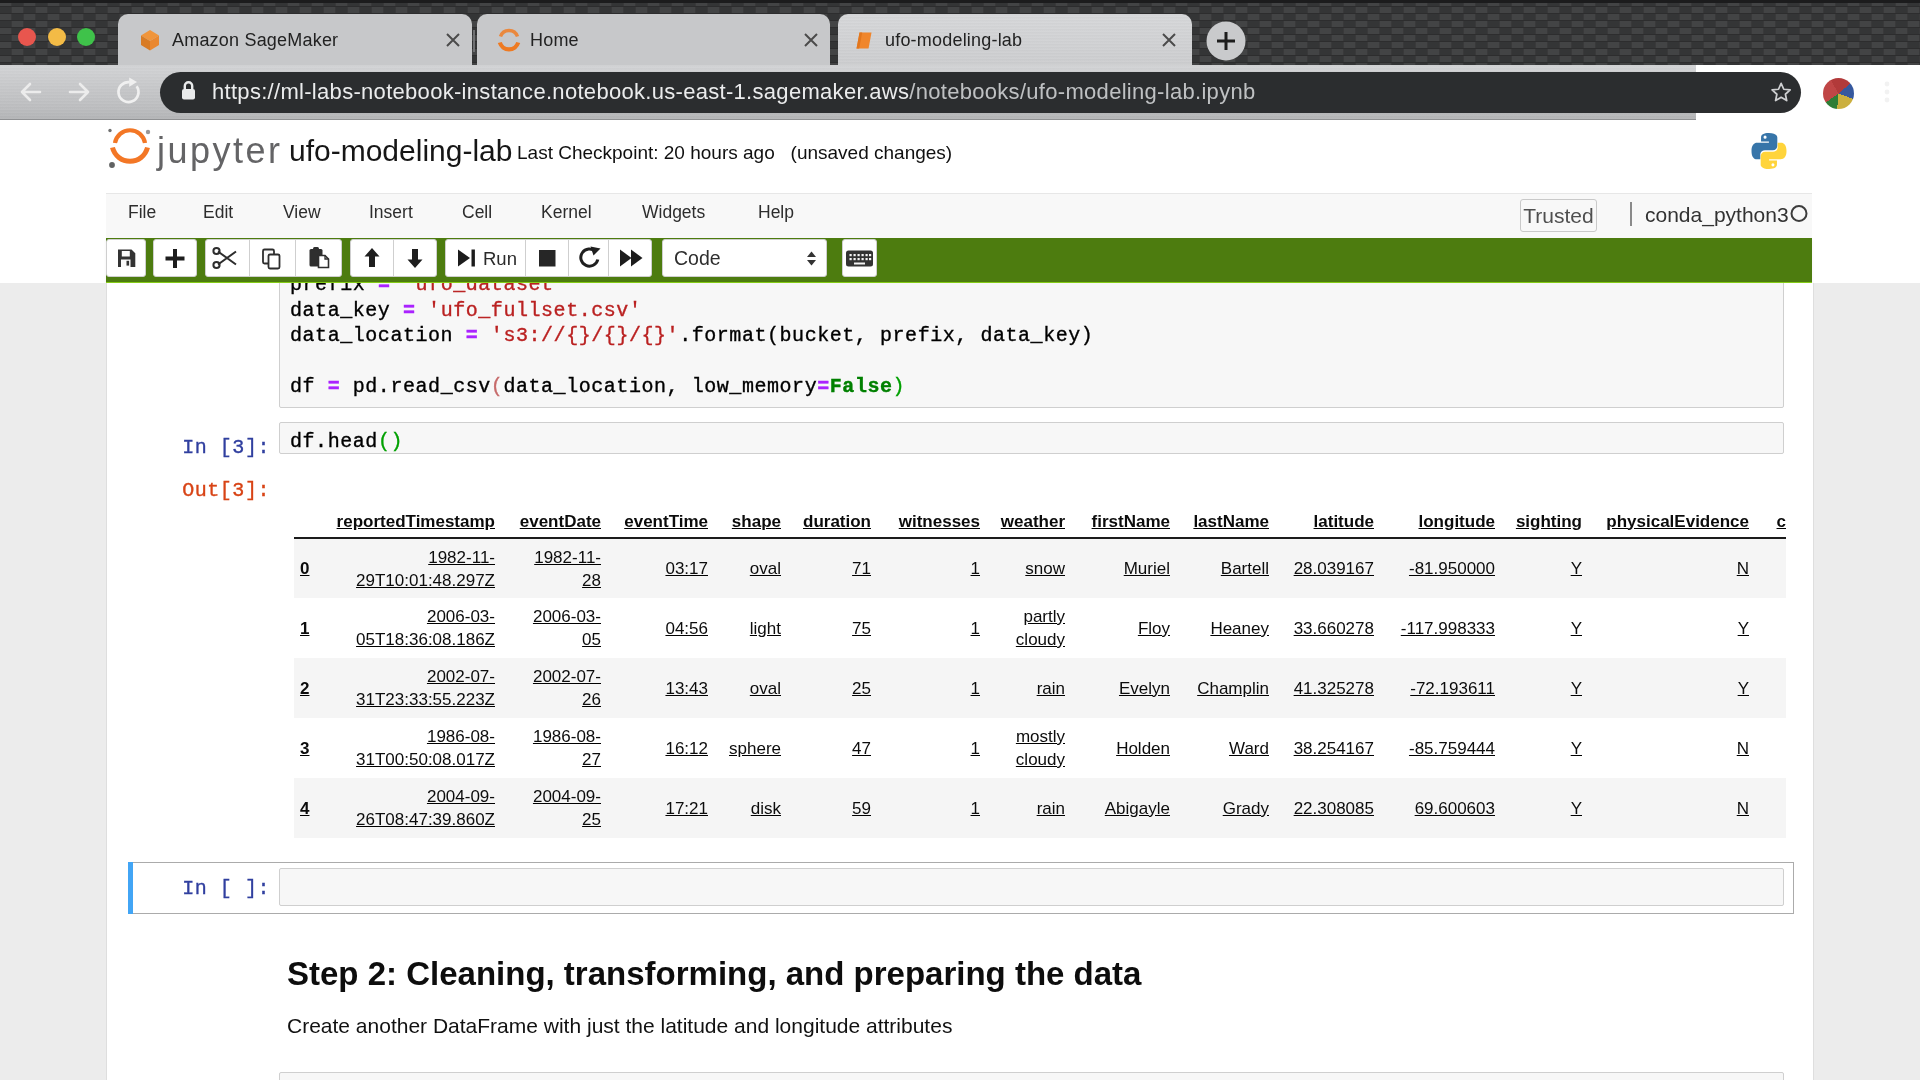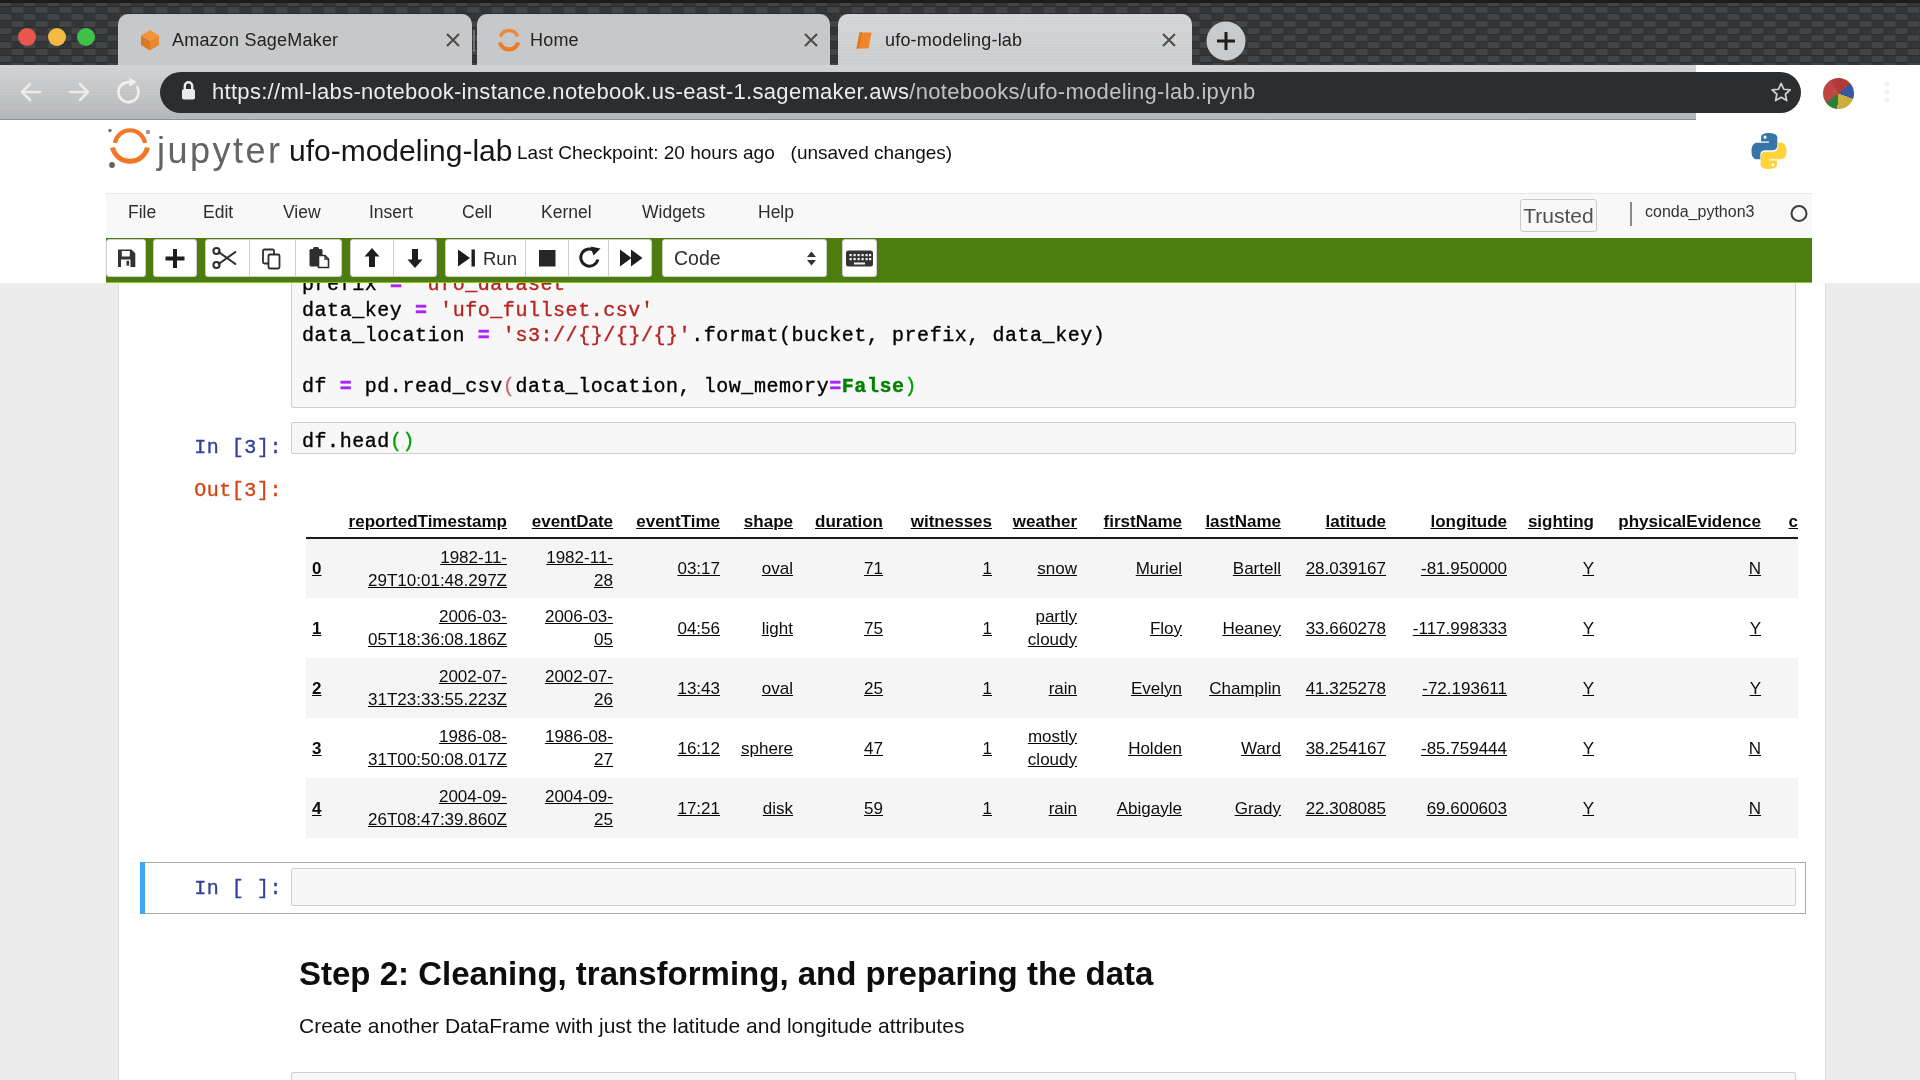--- a/index.html
+++ b/index.html
@@ -29,35 +29,35 @@
 #jlogotext { position:absolute; left:157px; top:10px; font-size:36px; letter-spacing:2.5px; color:#646466; }
 #jtitle { position:absolute; left:289px; top:14px; font-size:30px; color:#161616; letter-spacing:0; }
 #jcheck { position:absolute; left:517px; top:22px; font-size:19px; color:#101010; }
 #menurow { position:absolute; left:106px; top:193px; width:1706px; height:52px;
   background:#f8f8f8; border-top:1px solid #e7e7e7; border-bottom:1px solid #e7e7e7; }
 .mitem { position:absolute; top:8px; font-size:17.5px; color:#2d2d2d; }
 #trusted { position:absolute; left:1394px; top:5px; width:77px; height:33px;
   border:1px solid #c9c9c9; border-radius:3px; color:#4f4f4f; font-size:21px;
   text-align:center; line-height:31px;margin-left:20px; }
 #kdiv { position:absolute; left:1524px; top:8px; width:2px; height:24px; background:#8a8a8a; }
-#kname { position:absolute; left:1539px; top:9px; font-size:16px; color:#323232; }
+#kname { position:absolute; left:1539px; top:9px; font-size:21px; color:#323232; }
 #toolrow { position:absolute; left:106px; top:238px; width:1706px; height:45px;
   background:#4d7c0f; border-bottom:1px solid #84cc16;
   box-shadow:0 2px 3px rgba(0,0,0,0.06); }
 .tbtn { position:absolute; top:1px; height:38px; background:#fff;
   border:1px solid #cfcfcf; border-radius:3px; }
 .tgroup { position:absolute; top:1px; height:38px; background:#fff;
   border:1px solid #cfcfcf; border-radius:3px; display:flex; }
 .tseg { height:36px; border-right:1px solid #cfcfcf; position:relative; }
 .tseg:last-child { border-right:none; }
 
 #nbarea { position:absolute; left:0; top:283px; width:1920px; height:797px;
   background:#ececec; overflow:hidden; }
 #container { position:absolute; left:106px; top:0; width:1708px; height:797px;
-  background:#fff; border-left:1px solid #dedede; border-right:1px solid #dedede;margin-left:12px; }
+  background:#fff; border-left:1px solid #dedede; border-right:1px solid #dedede; }
 .inputbox { position:absolute; left:172px; width:1505px; background:#f7f7f7;
   border:1px solid #cfcfcf; border-radius:2px; }
 .code { letter-spacing:0.55px; font-family:"Liberation Mono", monospace; font-size:20px; line-height:25.5px;
   color:#000; white-space:pre; -webkit-text-stroke:0.35px; }
 .prompt { position:absolute; letter-spacing:0.55px; font-family:"Liberation Mono", monospace; font-size:20px;
   width:160px; text-align:right; -webkit-text-stroke:0.35px; }
 .inp { color:#303F9F; }
 .outp { color:#D84315; }
 .s { color:#BA2121; } 
 .o { color:#AA22FF; font-weight:bold; } 

